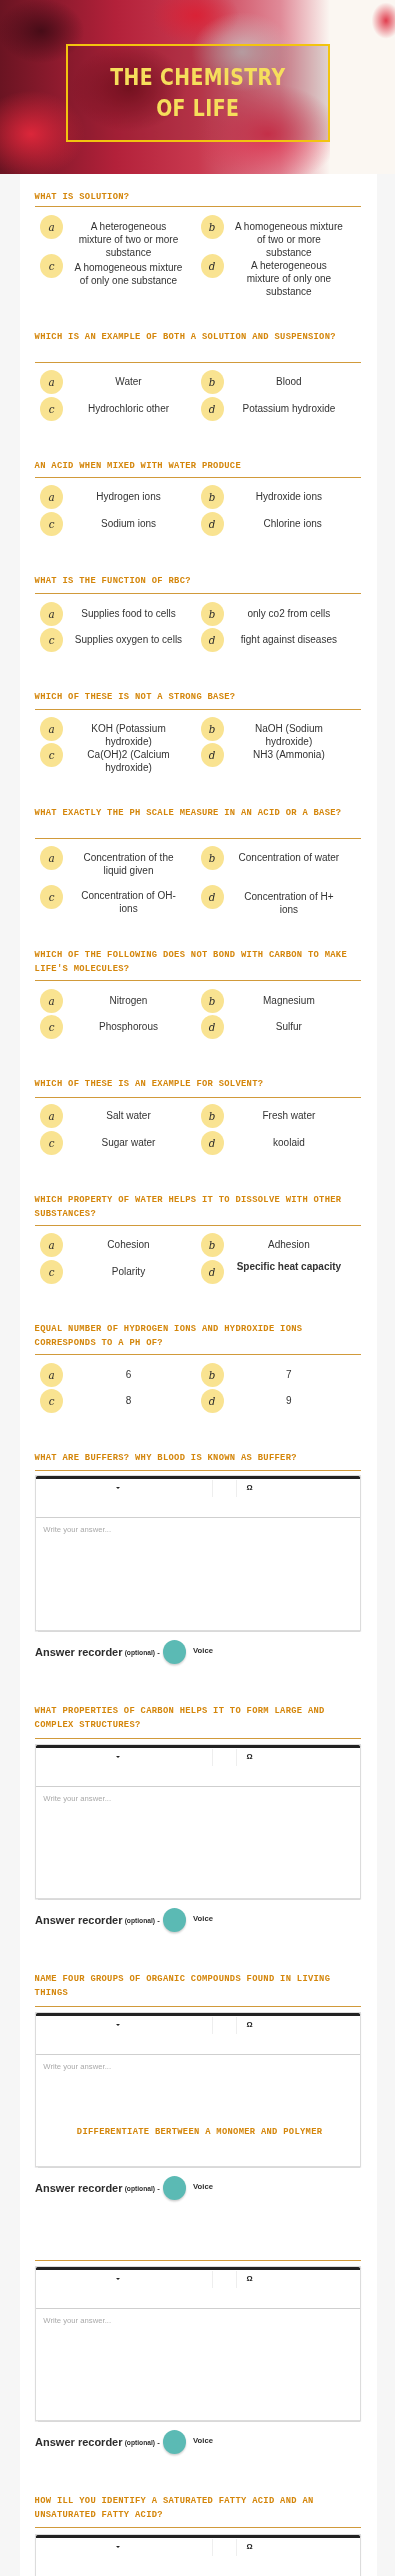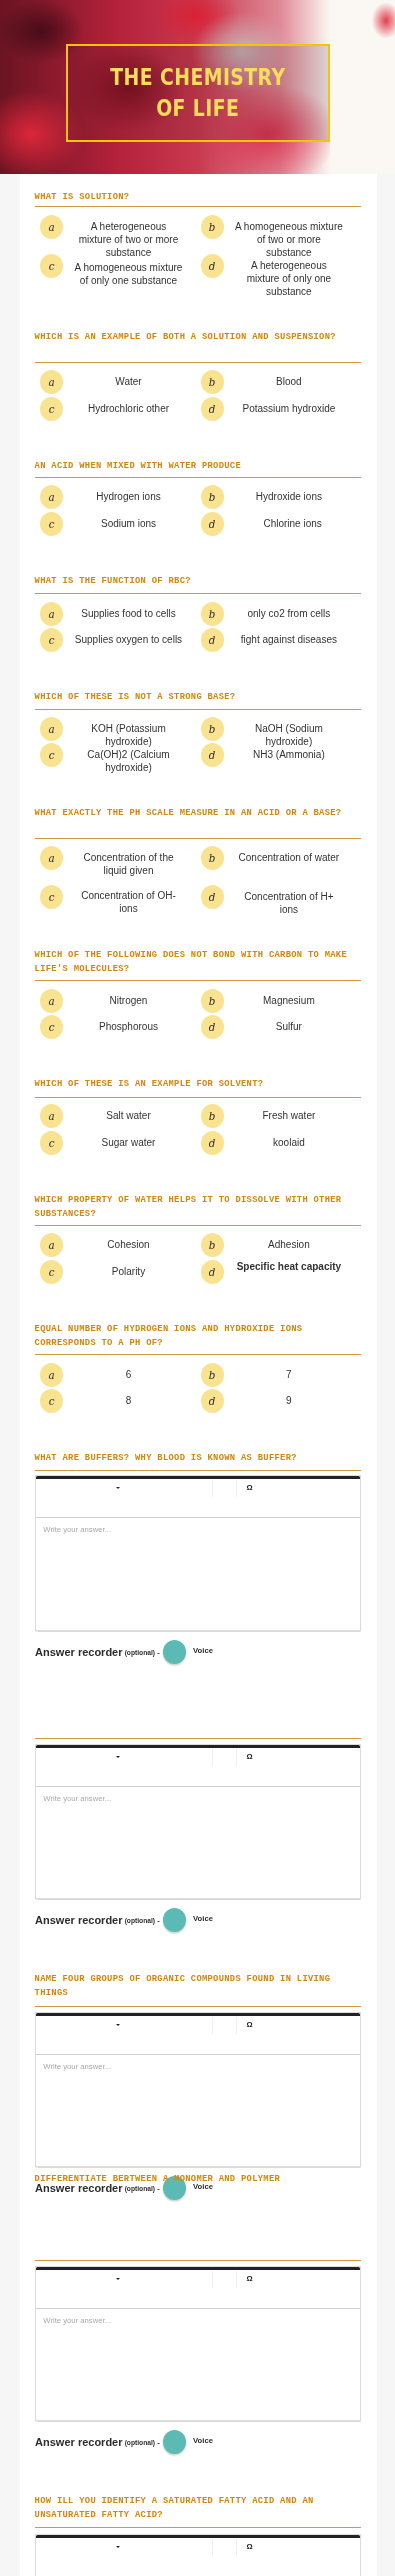--- a/index.html
+++ b/index.html
@@ -265,20 +265,21 @@
       </div>
       <div class="editor-area" style="height: 113px;">Write your answer...</div>
     </div>
     <div class="recorder" style="top: 1466px;">
       <span class="rec-label">Answer recorder</span>
       <span class="rec-opt">(optional)</span>
       <span class="rec-dash">-</span>
       <div class="rec-btn"></div>
       <span class="rec-voice">Voice</span>
     </div>
+    <div class="q-title" style="top: 1530px;">What properties of carbon helps it to form large and complex structures?</div>
     <div class="q-divider" style="top: 1564px;"></div>
     <div class="editor" style="top: 1570px; height: 155px;">
       <div class="editor-bar"></div>
       <div class="editor-toolbar">
         <div class="tb-caret"></div>
         <div class="tb-sep" style="left: 176px;"></div>
         <div class="tb-sep" style="left: 200px;"></div>
         <div class="tb-omega">Ω</div>
       </div>
       <div class="editor-area" style="height: 112px;">Write your answer...</div>
@@ -302,21 +303,21 @@
       </div>
       <div class="editor-area" style="height: 112px;">Write your answer...</div>
     </div>
     <div class="recorder" style="top: 2002px;">
       <span class="rec-label">Answer recorder</span>
       <span class="rec-opt">(optional)</span>
       <span class="rec-dash">-</span>
       <div class="rec-btn"></div>
       <span class="rec-voice">Voice</span>
     </div>
-    <div class="q-title" style="top: 1998px;">Differentiate bertween a monomer and polymer</div>
+    <div class="q-title" style="top: 1951px; text-align: center;">Differentiate bertween a monomer and polymer</div>
     <div class="q-divider" style="top: 2086px;"></div>
     <div class="editor" style="top: 2092px; height: 155px;">
       <div class="editor-bar"></div>
       <div class="editor-toolbar">
         <div class="tb-caret"></div>
         <div class="tb-sep" style="left: 176px;"></div>
         <div class="tb-sep" style="left: 200px;"></div>
         <div class="tb-omega">Ω</div>
       </div>
       <div class="editor-area" style="height: 112px;">Write your answer...</div>

